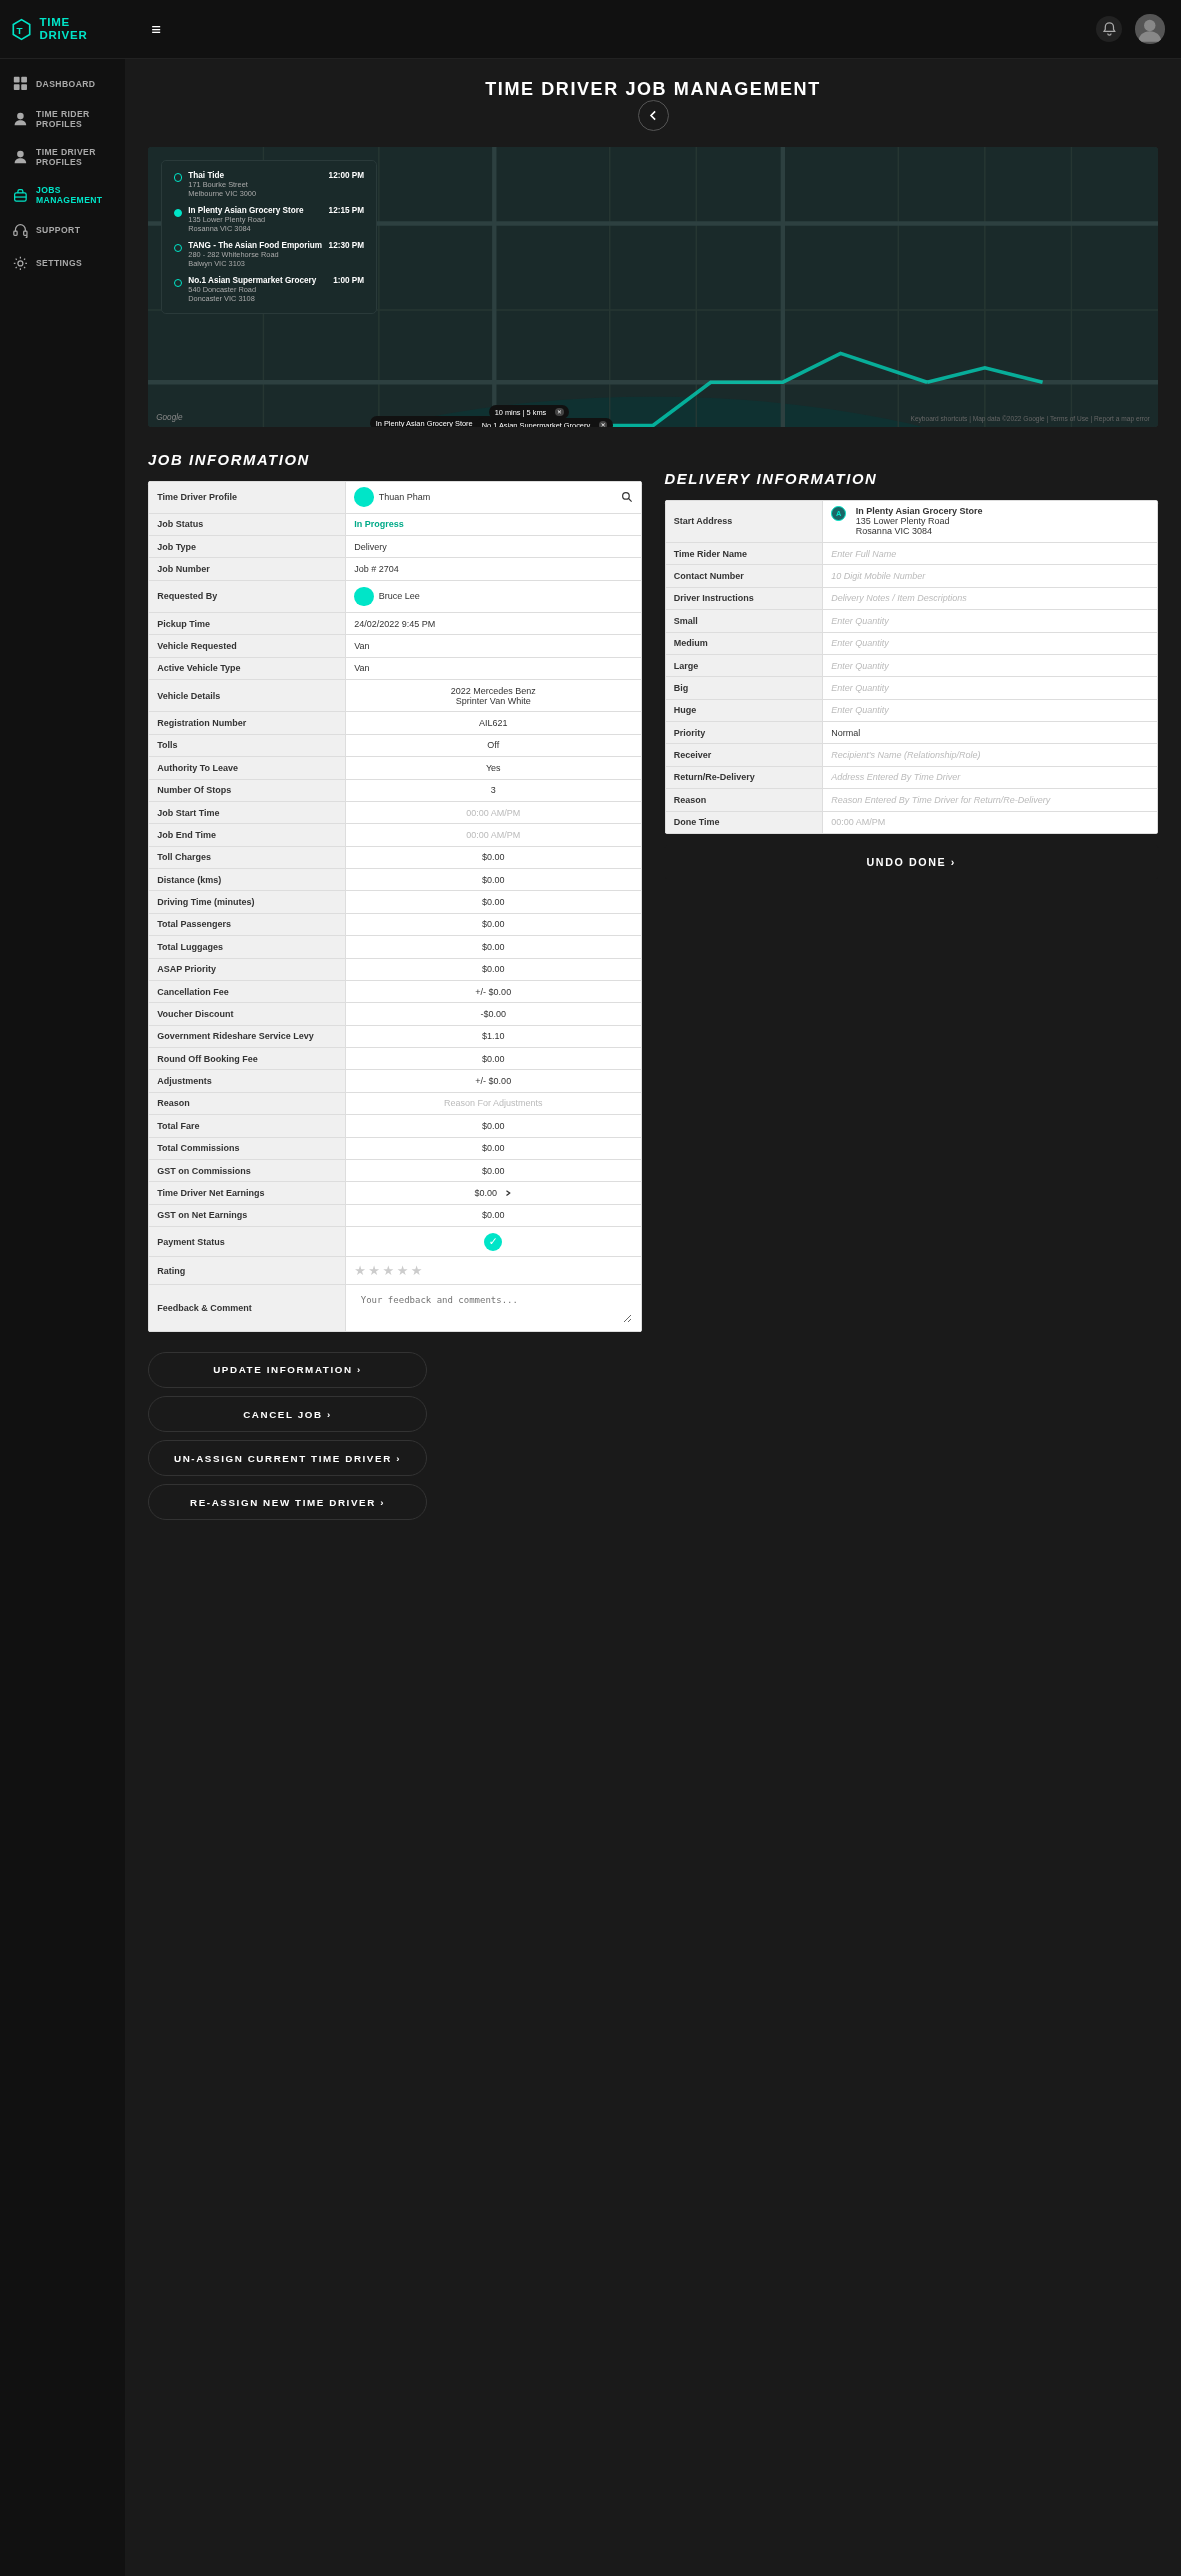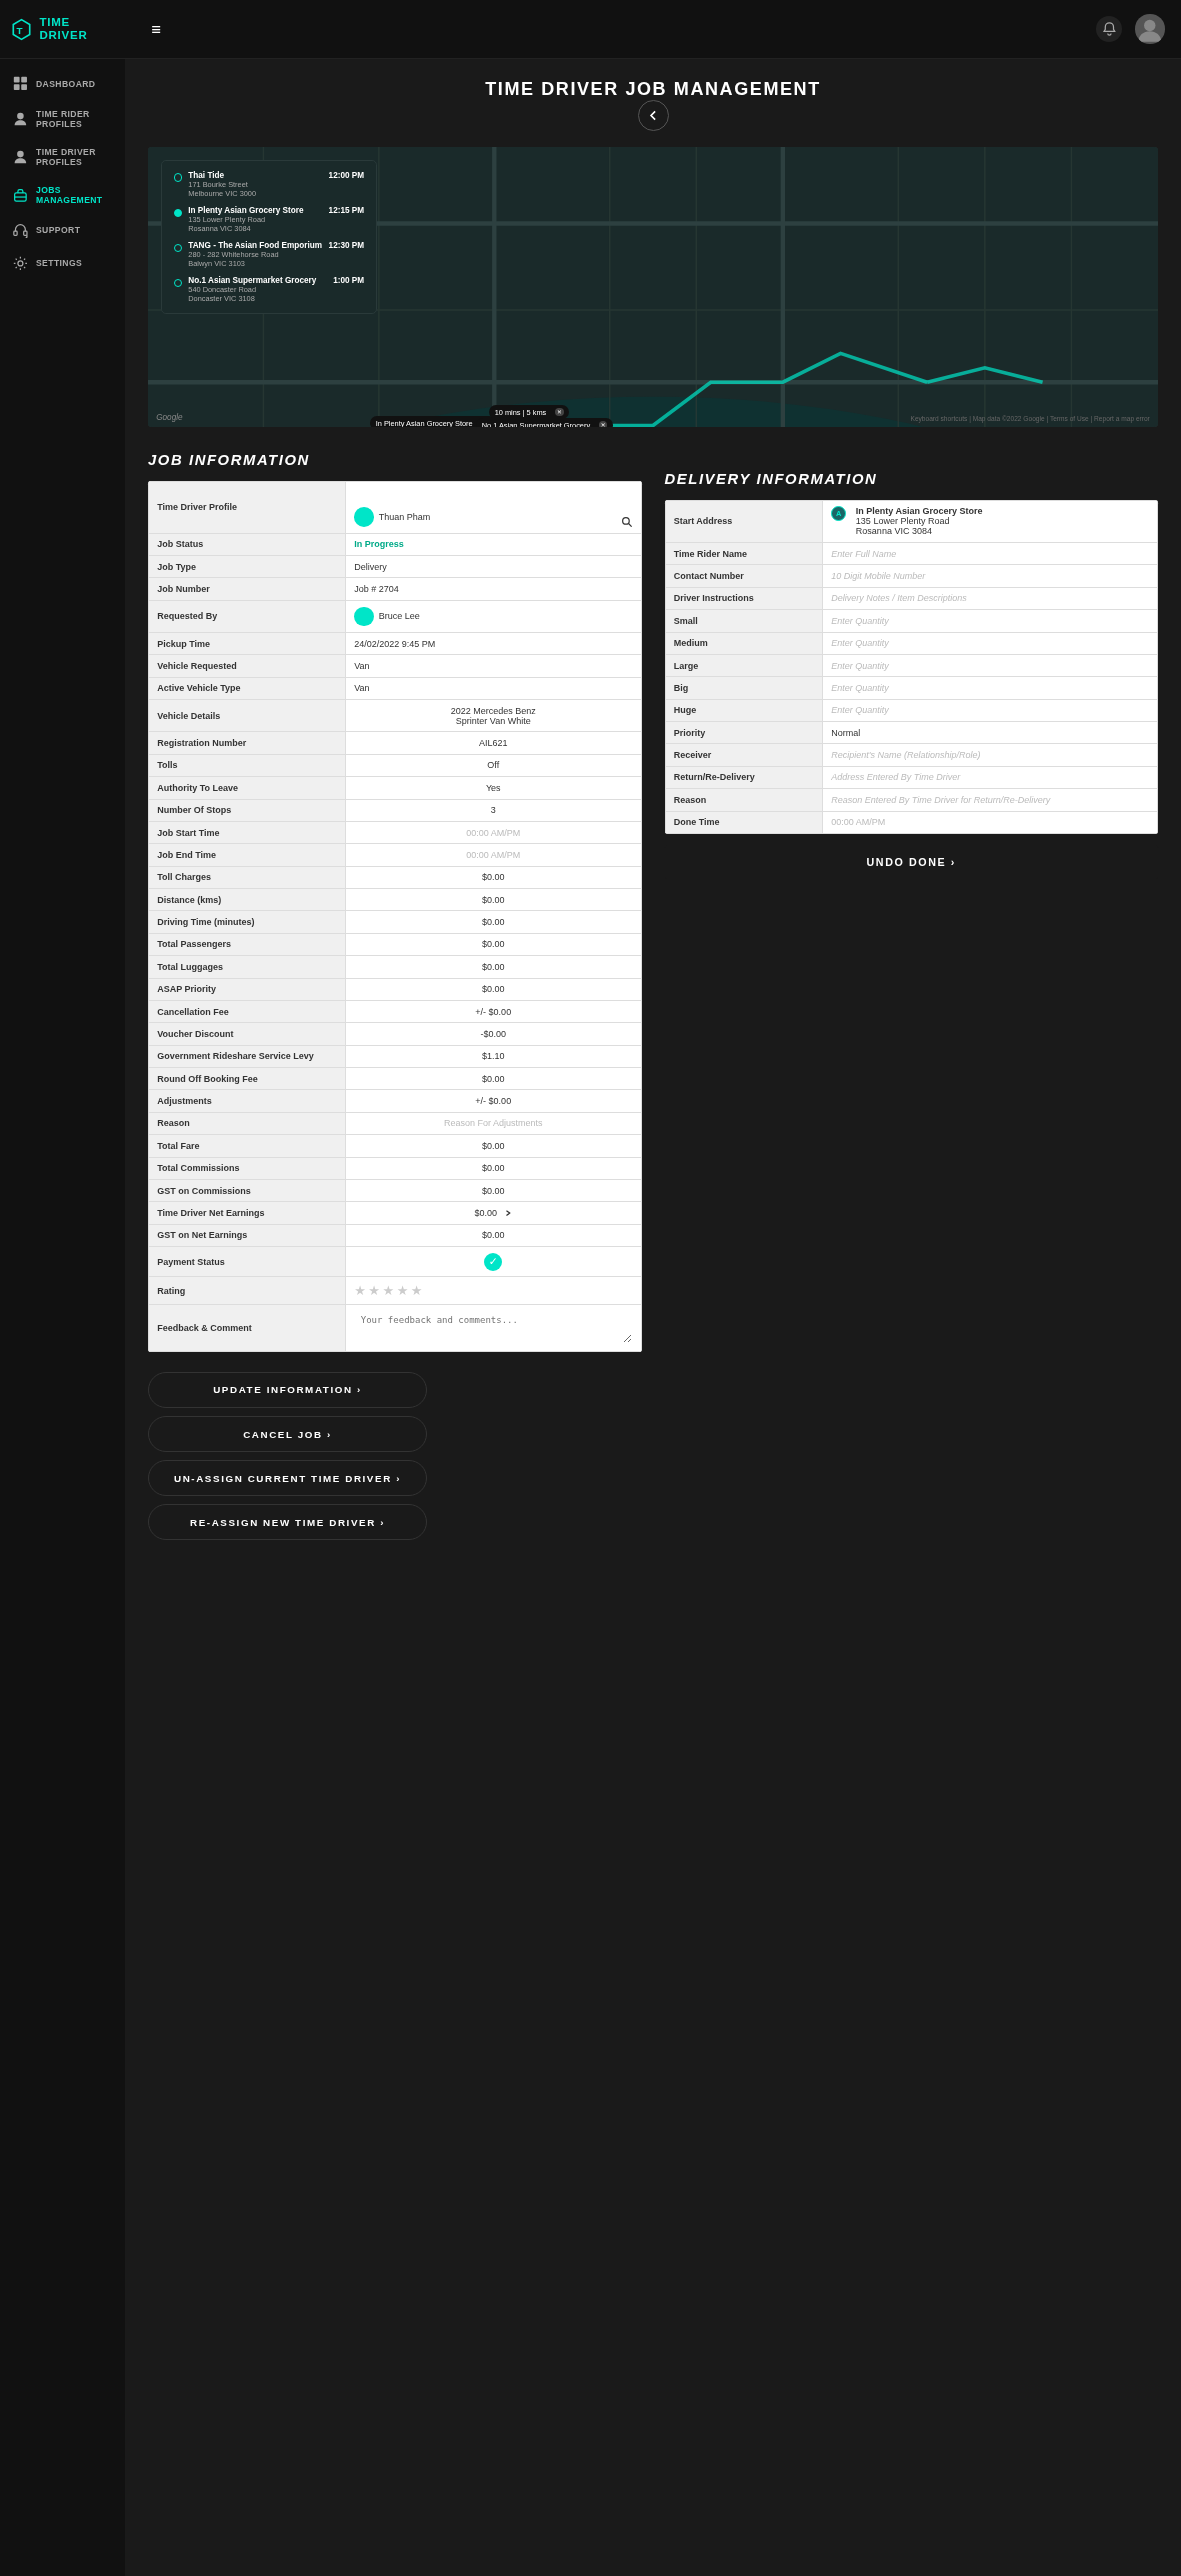--- a/index.html
+++ b/index.html
@@ -210,23 +210,22 @@
       width: 19.7px;
       height: 19.7px;
       border-radius: 50%;
       background: #00e5c8;
       display: inline-block;
       vertical-align: middle;
       margin-right: 4.9px;
     }
     .driver-name-cell {
       display: flex;
-      align-items: flex-end;
+      align-items: center;
       justify-content: space-between;
-      margin-top: 20px;
     }
 
     
     .delivery-table {
       width: 100%;
       border-collapse: collapse;
       background: #fff;
       color: #333;
       font-size: 9px;
       border-radius: 3.3px;

